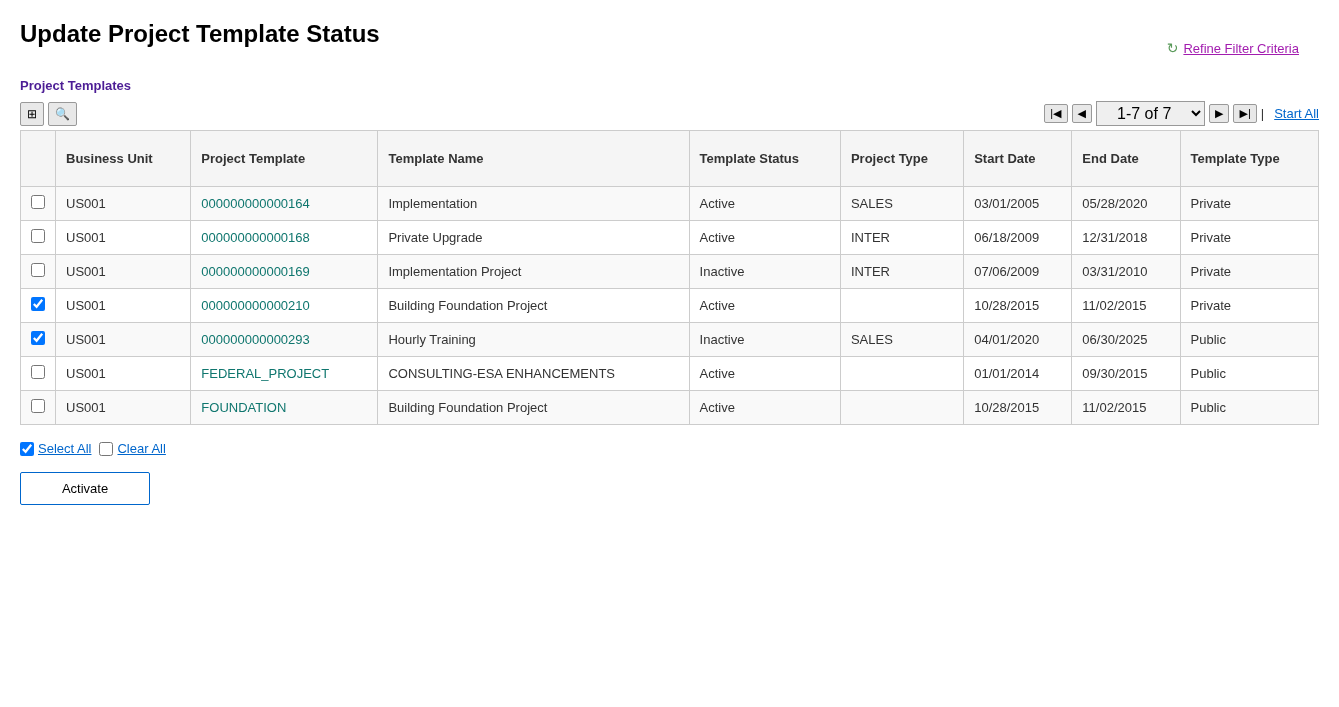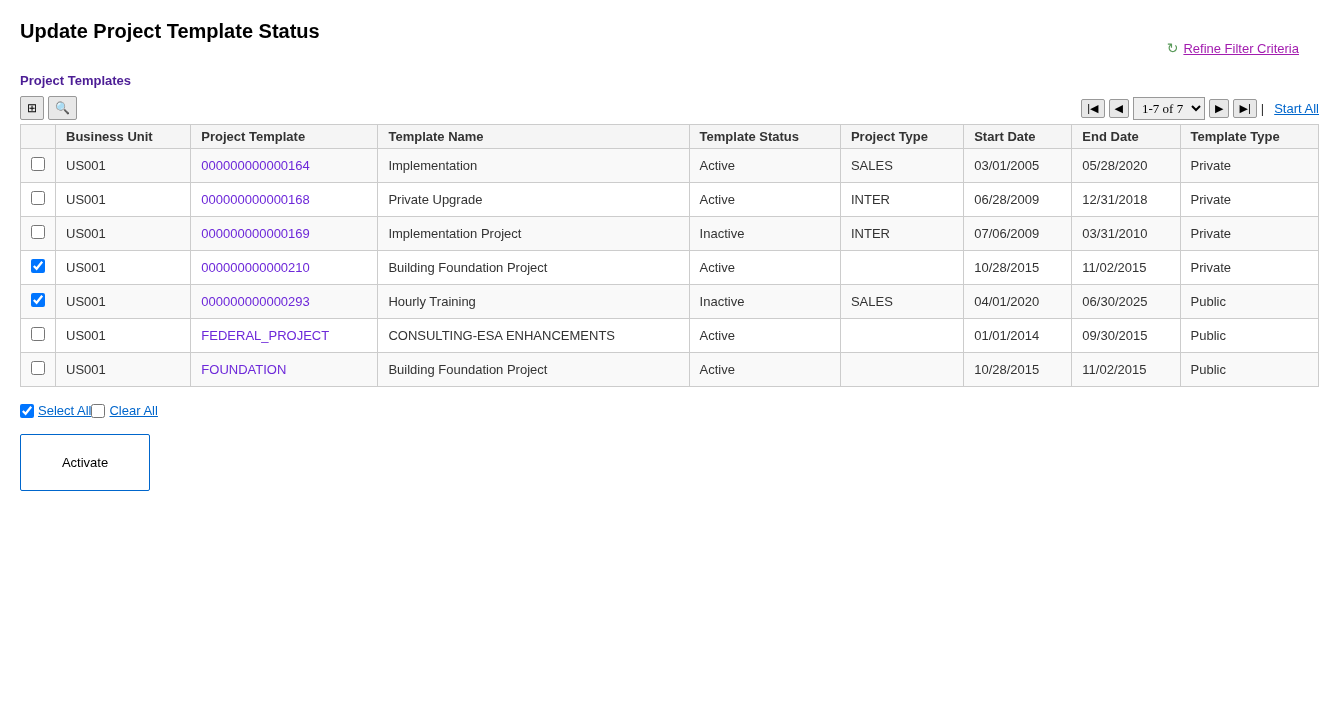--- a/index.html
+++ b/index.html
@@ -1,50 +1,50 @@
 <!DOCTYPE html>
 <html><head>
   <meta charset="utf-8">
   <style>
     * { box-sizing: border-box; margin: 0; padding: 0; }
     body { font-family: Arial, sans-serif; font-size: 13px; color: #333; background: #fff; padding: 20px; }
 
-    h1.page-title { font-size: 20px; font-weight: bold; color: #000; margin-bottom: 30px; }
+    h1.page-title { font-size: 24px; font-weight: bold; color: #000; margin-bottom: 30px; }
 
     .refine-link-area { position: absolute; top: 20px; right: 20px; display: flex; align-items: center; gap: 5px; }
     .refine-link-area a { color: #a21caf; text-decoration: underline; font-size: 13px; cursor: pointer; }
     .refine-icon { color: #5a9a5a; font-size: 14px; }
 
     .section-title { color: #4c1d95; font-weight: bold; font-size: 13px; margin-bottom: 8px; }
 
     .toolbar { display: flex; align-items: center; justify-content: space-between; margin-bottom: 4px; }
     .toolbar-left { display: flex; gap: 4px; }
     .toolbar-btn { border: 1px solid #999; background: #e8e8e8; padding: 4px 6px; cursor: pointer; font-size: 12px; border-radius: 2px; }
     .toolbar-right { display: flex; align-items: center; gap: 4px; font-size: 13px; }
     .nav-btn { border: 1px solid #999; background: #e8e8e8; padding: 2px 5px; cursor: pointer; font-size: 11px; border-radius: 2px; }
-    .page-select { border: 1px solid #999; padding: 2px 4px; font-size: 13px; font-family: Liberation Serif, serif; }
+    .page-select { border: 1px solid #999; padding: 2px 16px; font-size: 16px; }
     .view-all-link { color: #0066cc; text-decoration: underline; cursor: pointer; font-size: 13px; margin-left: 6px; }
 
     table { width: 100%; border-collapse: collapse; border: 1px solid #ccc; }
     thead tr { background: #fff; }
-    th { border: 1px solid #ccc; padding: 4px 10px; text-align: left; font-weight: bold; font-size: 13px; background: #f5f5f5; }
+    th { border: 1px solid #ccc; padding: 20px 10px; text-align: left; font-weight: bold; font-size: 13px; background: #f5f5f5; }
     td { border: 1px solid #ccc; padding: 8px 10px; font-size: 13px; }
     tbody tr:nth-child(odd) { background: #f9f9f9; }
     tbody tr:nth-child(even) { background: #fff; }
-    td a { color: #6d28d9; text-decoration: none; cursor: pointer; }
+    td a { color: #0f766e; text-decoration: none; cursor: pointer; }
 
     .checkbox-cell { width: 30px; text-align: center; }
     input[type="checkbox"] { width: 14px; height: 14px; cursor: pointer; }
 
-    .bottom-actions { margin-top: 16px; display: flex; align-items: center; gap: 0; }
+    .bottom-actions { margin-top: 16px; display: flex; align-items: center; gap: 8px; }
     .select-all-area { display: flex; align-items: center; gap: 4px; }
     .select-all-area a { color: #0066cc; text-decoration: underline; cursor: pointer; font-size: 13px; }
 
     .action-buttons { margin-top: 16px; display: flex; gap: 8px; }
-    .action-btn { border: 1px solid #0066cc; background: #fff; color: #000; padding: 20px 30px; cursor: pointer; font-size: 13px; border-radius: 2px; min-width: 130px; }
+    .action-btn { border: 1px solid #0066cc; background: #fff; color: #000; padding: 8px 30px; cursor: pointer; font-size: 13px; border-radius: 2px; min-width: 130px; }
 
     .page-wrapper { position: relative; }
   </style>
 </head>
 <body>
 
 <div class="page-wrapper">
 
   <h1 class="page-title">Update Project Template Status</h1>
 
@@ -103,21 +103,21 @@
           <td>05/28/2020</td>
           <td>Private</td>
         </tr>
         <tr>
           <td class="checkbox-cell"><input type="checkbox" style=""></td>
           <td>US001</td>
           <td><a href="#">000000000000168</a></td>
           <td>Private Upgrade</td>
           <td>Active</td>
           <td>INTER</td>
-          <td>06/28/2009</td>
+          <td>06/18/2009</td>
           <td>12/31/2018</td>
           <td>Private</td>
         </tr>
         <tr>
           <td class="checkbox-cell"><input type="checkbox" style=""></td>
           <td>US001</td>
           <td><a href="#">000000000000169</a></td>
           <td>Implementation Project</td>
           <td>Inactive</td>
           <td>INTER</td>

